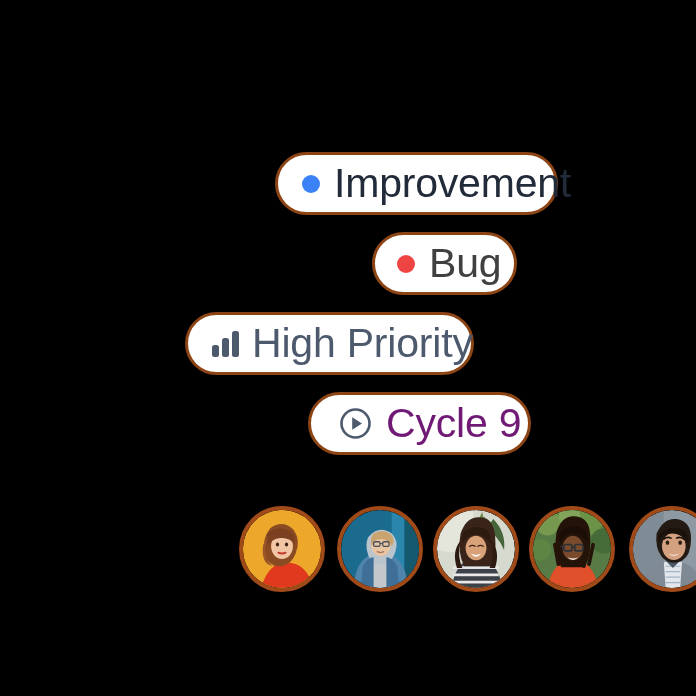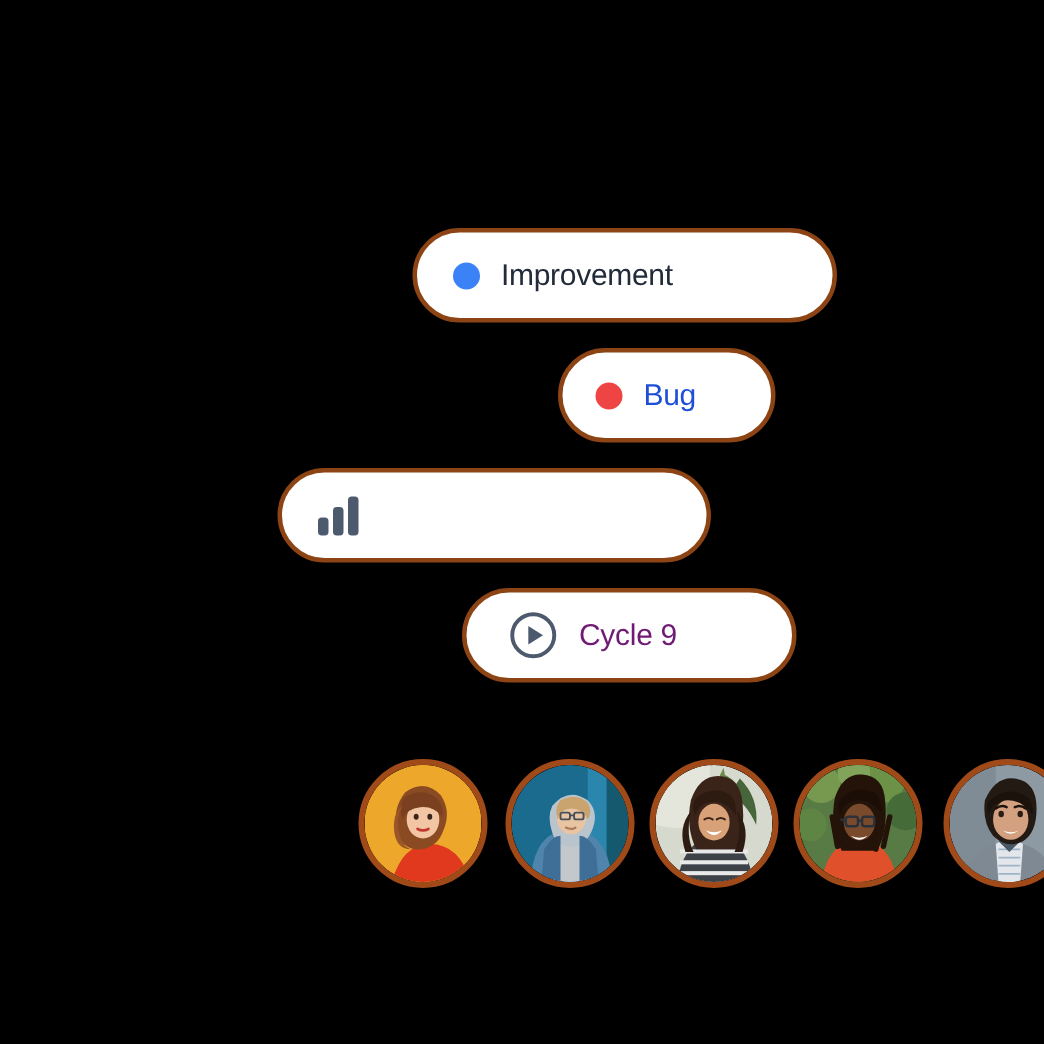--- a/index.html
+++ b/index.html
@@ -30,41 +30,41 @@
     display: flex;
     align-items: center;
     background: #ffffff;
     border: 3px solid #8d4414;
     border-radius: 999px;
     height: 63px;
     padding: 0 22px;
     white-space: nowrap;
   }
   .pill-label {
-    font-size: 20px;
+    font-size: 41px;
     letter-spacing: -0.2px;
     line-height: 1;
   }
 
   .pill-improvement {
     left: 275px;
     top: 152px;
     width: 283px;
     justify-content: flex-start;
     padding-left: 24px;
   }
   .pill-improvement .pill-label { color: #222b3a; }
 
   .pill-bug {
     left: 372px;
     top: 232px;
     width: 145px;
     padding-left: 22px;
   }
-  .pill-bug .pill-label { color: #1d4ed8; }
+  .pill-bug .pill-label { color: #404040; }
 
   .pill-priority {
     left: 185px;
     top: 312px;
     width: 289px;
     padding-left: 24px;
   }
   .pill-priority .pill-label { color: #4d5a6d; }
 
   .pill-cycle {
@@ -151,20 +151,21 @@
     <span class="dot dot-red"></span>
     <span class="pill-label">Bug</span>
   </div>
 
   <div class="pill pill-priority">
     <span class="icon-bars">
       <i class="b1"></i>
         <i class="b2"></i>
         <i class="b3"></i>
     </span>
+    <span class="pill-label">High Priority</span>
   </div>
 
   <div class="pill pill-cycle">
     <span class="icon-play">
       <svg viewBox="0 0 33 33" xmlns="http://www.w3.org/2000/svg">
         <circle cx="16.5" cy="16.5" r="14" fill="none" stroke="#4d5a6d" stroke-width="2.6"></circle>
         <path d="M13.2 10.3 L23.0 16.5 L13.2 22.7 Z" fill="#4d5a6d"></path>
       </svg>
     </span>
     <span class="pill-label">Cycle 9</span>

